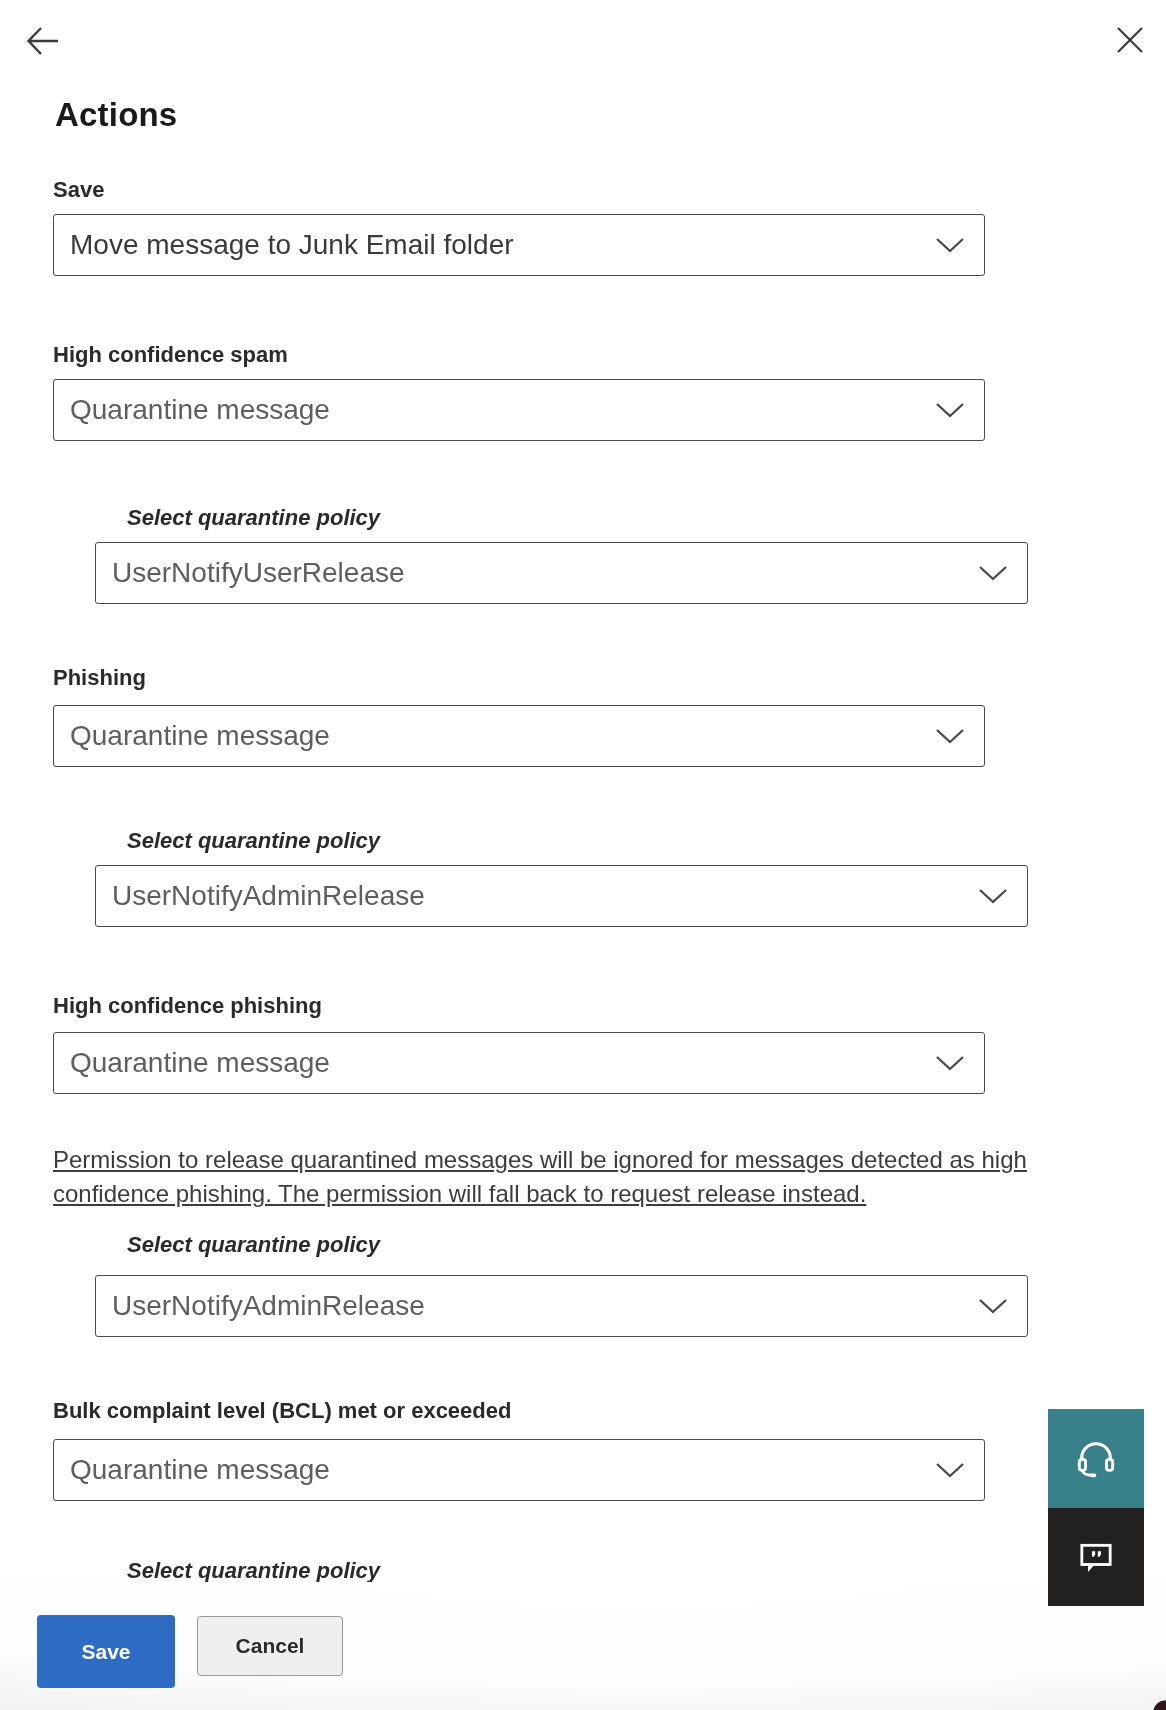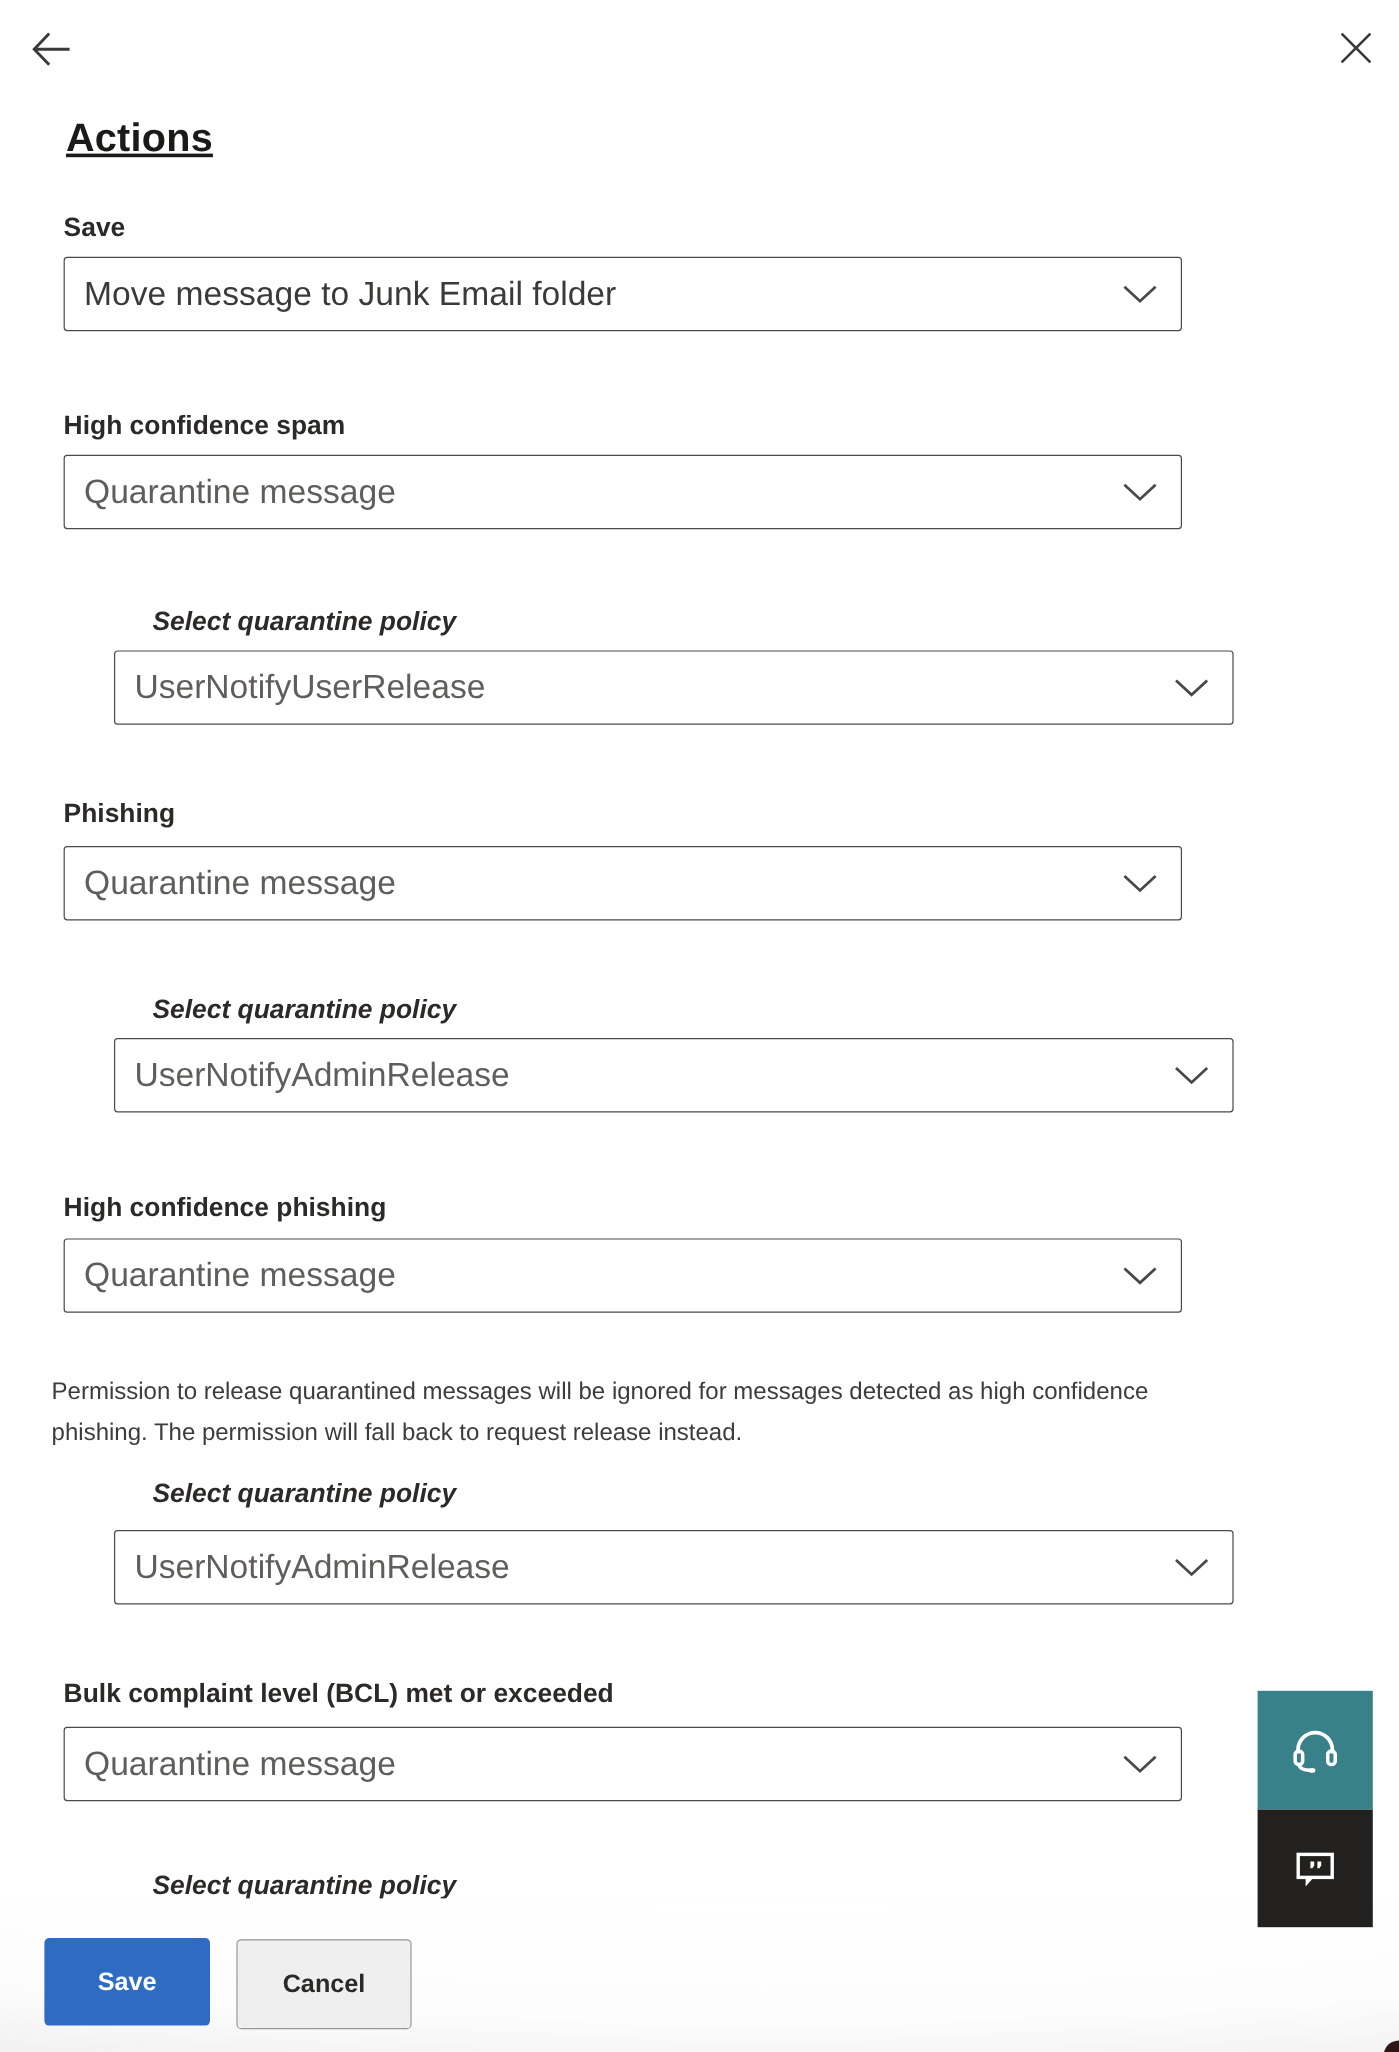--- a/index.html
+++ b/index.html
@@ -11,21 +11,21 @@
   }
 
   
   .icon-btn { position:absolute; background:none; border:none; cursor:pointer; padding:0; line-height:0; }
   .back-btn  { left:24px; top:22px; width:38px; height:38px; }
   .close-btn { left:1114px; top:24px; width:32px; height:32px; }
 
   
   .page-title {
     position:absolute; left:55px; top:96px;
-    font-size:33px; font-weight:700; color:#1b1a19; letter-spacing:0.2px;text-decoration:underline;
+    font-size:33px; font-weight:700; color:#1b1a19; letter-spacing:0.2px;
   }
 
   
   .field-label {
     position:absolute; left:53px;
     font-size:22px; font-weight:600; color:#2b2a29; line-height:26px;
   }
   .field-label.indent { left:127px;font-style:italic; }
 
   
@@ -35,42 +35,42 @@
     display:flex; align-items:center; padding:0 18px 0 16px;
     font-size:28px; color:#605e5c; cursor:pointer;
   }
   .selectbox.indent { left:95px; width:933px; }
   .selectbox.dark-text .select-value { color:#3b3a39; }
   .select-value { flex:1; white-space:nowrap; overflow:hidden; }
   .chevron { margin-left:auto; flex:none; line-height:0; }
 
   
   .note {
-    position:absolute; left:43px; top:1143px; width:990px;
-    font-size:20px; line-height:34px; color:#3d3c3b;
+    position:absolute; left:53px; top:1143px; width:990px;
+    font-size:24px; line-height:34px; color:#3d3c3b;text-decoration:underline;
   }
 
   
   .clipped-label { z-index:1; }
 
   
   .footer {
     position:absolute; left:0; top:1582px; width:1166px; height:128px; z-index:2;
     background:radial-gradient(ellipse 140% 160% at 55% -10%, #ffffff 0%, #fdfdfd 55%, #ededed 88%, #e2e2e2 100%);
   }
   .btn {
     position:absolute; font-family:"Liberation Sans", sans-serif;
     font-size:21px; font-weight:600; border-radius:4px; cursor:pointer;
   }
   .save-btn {
     left:37px; top:33px; width:138px; height:73px;
     background:#2e6cc3; color:#ffffff; border:none;
   }
   .cancel-btn {
-    left:197px; top:34px; width:146px; height:75px;
+    left:197px; top:34px; width:146px; height:60px;
     background:#efefef; color:#2b2a29; border:1.5px solid #9a9896;
   }
 
   
   .help-widget { position:absolute; left:1048px; top:1409px; width:96px; z-index:3; }
   .help-btn {
     width:96px; height:99px; border:none; cursor:pointer;
     display:flex; align-items:center; justify-content:center; line-height:0;
   }
   .help-call { background:#38808a; }

